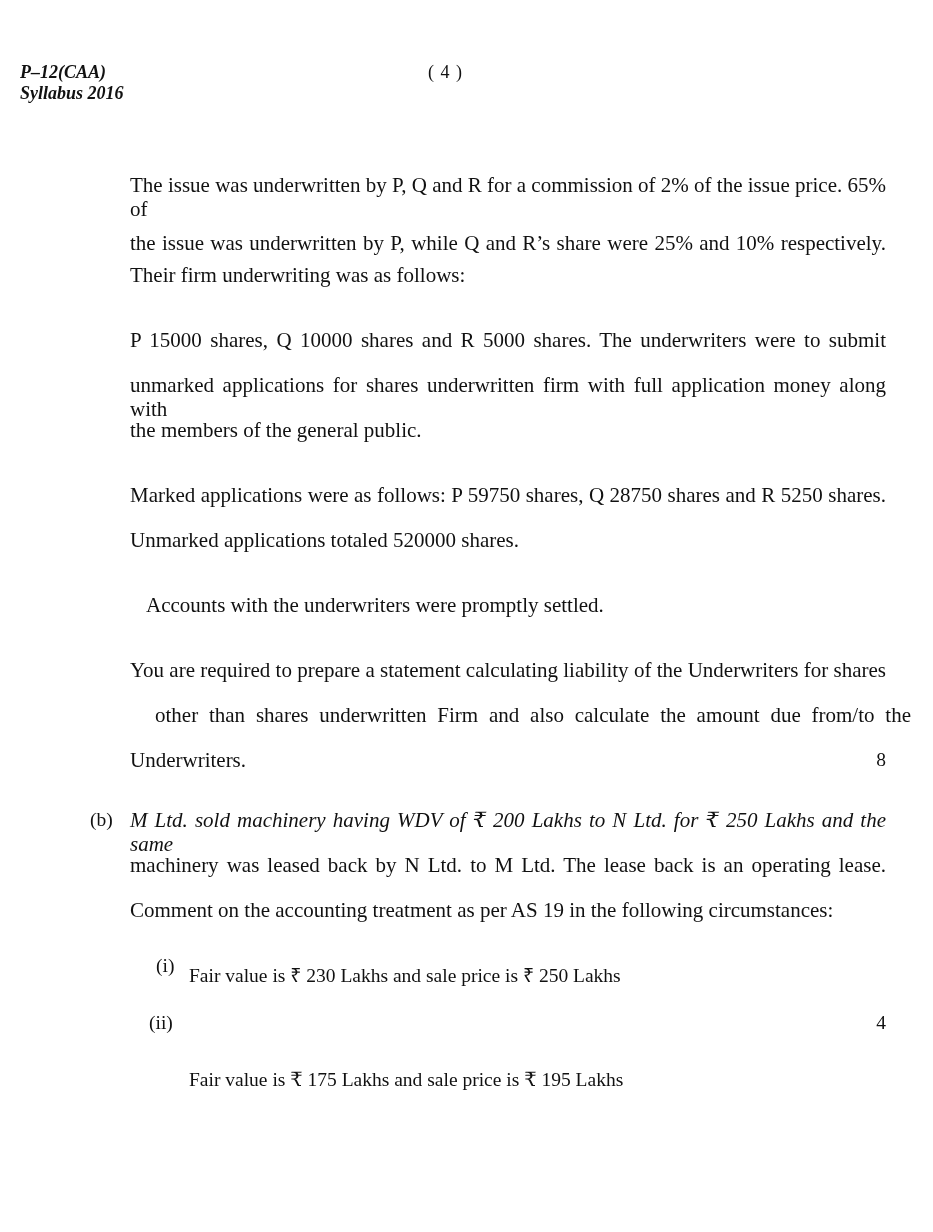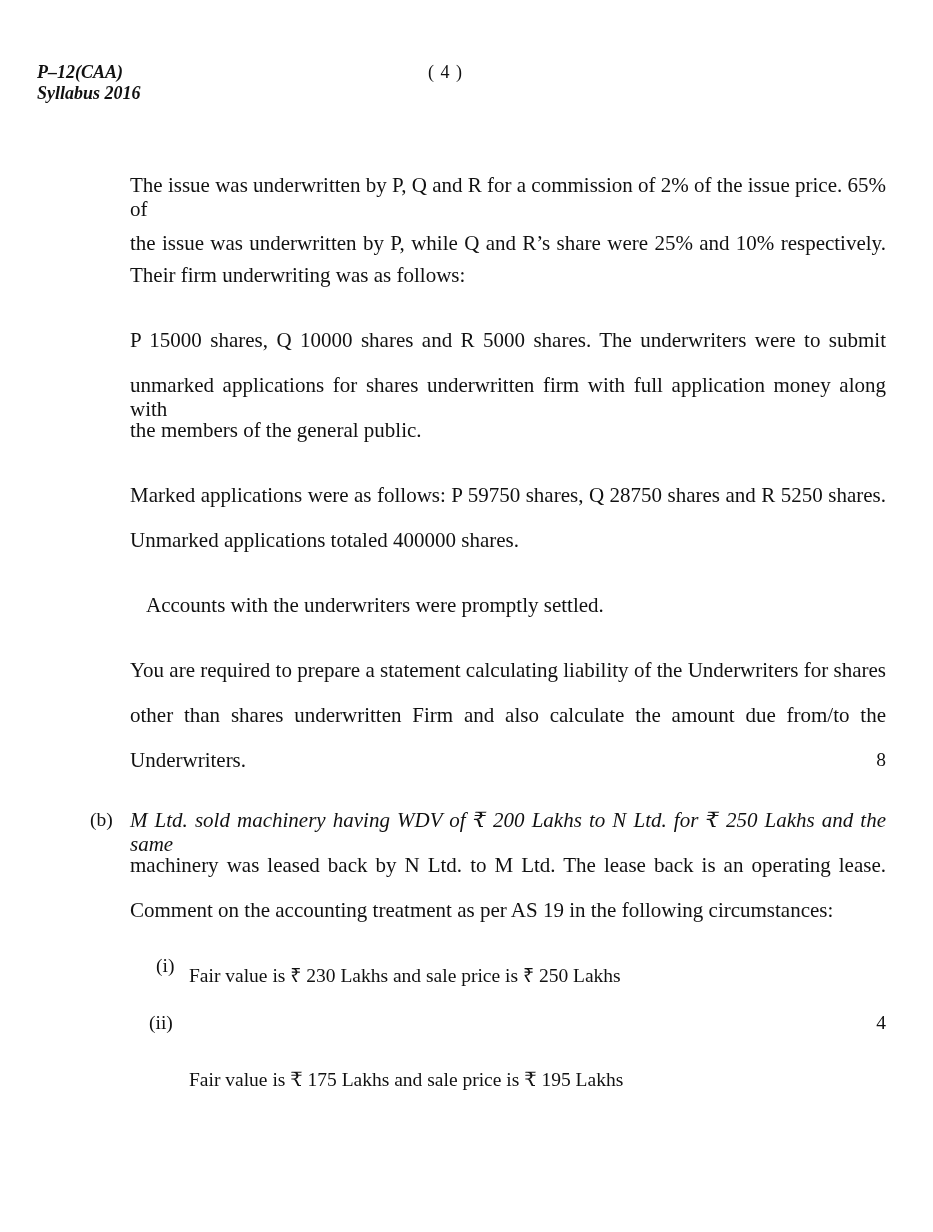--- a/index.html
+++ b/index.html
@@ -10,21 +10,21 @@
     body {
       width: 933px;
       height: 1232px;
       position: relative;
       overflow: hidden;
       font-family: "Liberation Serif", "DejaVu Serif", serif;
       color: #111111;
     }
     .hdr-left {
       position: absolute;
-      left: 37px;
+      left: 20px;
       top: 62px;
       font-weight: bold;
       font-style: italic;
       font-size: 18px;
       line-height: 21px;
     }
     .hdr-page {
       position: absolute;
       left: 428px;
       top: 62px;
@@ -85,26 +85,26 @@
 <div>
   <div class="line just" style="top:173px;">The issue was underwritten by P, Q and R for a commission of 2% of the issue price. 65% of</div>
   <div class="line just" style="top:231px;">the issue was underwritten by P, while Q and R’s share were 25% and 10% respectively.</div>
   <div class="line left" style="top:263px;">Their firm underwriting was as follows:</div>
 
   <div class="line just" style="top:328px;">P 15000 shares, Q 10000 shares and R 5000 shares. The underwriters were to submit</div>
   <div class="line just" style="top:373px;">unmarked applications for shares underwritten firm with full application money along with</div>
   <div class="line left" style="top:418px;">the members of the  general public.</div>
 
   <div class="line just" style="top:483px;">Marked applications were as follows: P 59750 shares, Q 28750 shares and R 5250 shares.</div>
-  <div class="line left" style="top:528px;">Unmarked applications totaled 400000 shares.</div>
+  <div class="line left" style="top:528px;">Unmarked applications totaled 520000 shares.</div>
 
   <div class="line left" style="top:593px;margin-left:16px;">Accounts with the underwriters were promptly settled.</div>
 
   <div class="line just" style="top:658px;">You are required to prepare a statement calculating liability of the Underwriters for shares</div>
-  <div class="line just" style="top:703px;">other than shares underwritten Firm and also calculate the amount due from/to the</div>
+  <div class="line just" style="top:703px;margin-left:25px;">other than shares underwritten Firm and also calculate the amount due from/to the</div>
   <div class="line left" style="top:748px;">Underwriters.</div>
   <div class="marks" style="top:748px;">8</div>
 </div>
 
 <div>
   <div class="qlabel" style="top:808px;">(b)</div>
   <div class="line just" style="top:808px;font-style:italic;">M Ltd. sold machinery having WDV of ₹ 200 Lakhs to N Ltd. for ₹ 250 Lakhs and the same</div>
   <div class="line just" style="top:853px;">machinery was leased back by N Ltd. to M Ltd. The lease back is an operating lease.</div>
   <div class="line left" style="top:898px;">Comment on the accounting treatment as per AS 19 in the following circumstances:</div>
 

